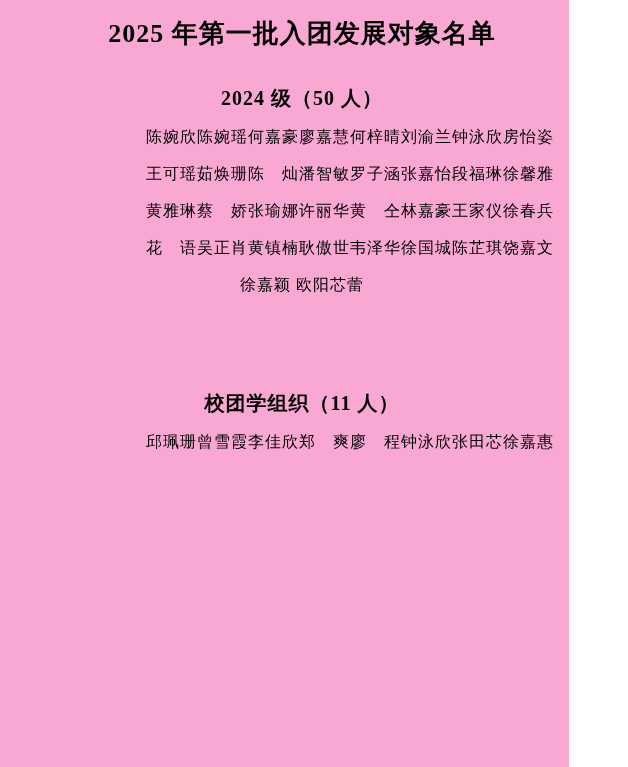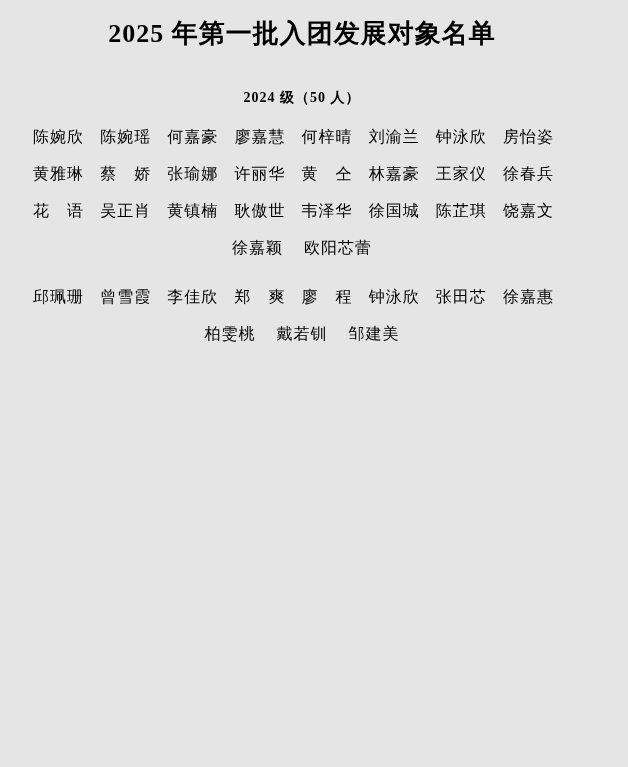--- a/index.html
+++ b/index.html
@@ -2,68 +2,68 @@
 <html><head>
 <meta charset="utf-8">
 <style>
   html, body {
     margin: 0;
     padding: 0;
     background: #ffffff;
   }
   .doc {
     position: relative;
-    width: 628px;
+    width: 569px;
     height: 767px;
-    background: #e5e5e5;
+    background: #f9a8d4;
     color: #000000;
     font-family: "Liberation Serif", "DejaVu Serif", serif;
     overflow: hidden;
   }
   .column {
     margin-left: 33px;
     width: 538px;
   }
   .title {
     margin: 0;
     padding-top: 19px;
     font-size: 26px;
     line-height: 30px;
     font-weight: bold;
     text-align: center;
     letter-spacing: 1px;
     white-space: nowrap;
   }
   .section-header {
-    font-size: 14px;
+    font-size: 20px;
     line-height: 18px;
     font-weight: bold;
     text-align: center;
     letter-spacing: 1px;
     white-space: nowrap;
   }
   .section-0 .section-header { margin-top: 40px; }
   .section-1 .section-header { margin-top: 46px; }
   .section-2 .section-header { margin-top: 90px; }
   .rows { margin-top: 12px; }
   .name-row {
     height: 37px;
     display: flex;
     align-items: center;
     font-size: 16px;
     letter-spacing: 1px;
     white-space: nowrap;
   }
   .name-row.justify {
-    justify-content: space-between;
+    justify-content: flex-end;
     padding-right: 17px;
   }
   .name-row.center {
     justify-content: center;
-    gap: 21px;
+    gap: 5px;
   }
   .name { display: inline-block; }
 </style>
 </head>
 <body>
 
 <div class="doc">
   <div class="column">
     <h1 class="title">2025 年第一批入团发展对象名单</h1>
     <div id="sections">
@@ -72,20 +72,30 @@
           <div class="rows">
             <div class="name-row justify">
               <span class="name">陈婉欣</span>
               <span class="name">陈婉瑶</span>
               <span class="name">何嘉豪</span>
               <span class="name">廖嘉慧</span>
               <span class="name">何梓晴</span>
               <span class="name">刘渝兰</span>
               <span class="name">钟泳欣</span>
               <span class="name">房怡姿</span>
+            </div>
+            <div class="name-row justify">
+              <span class="name">王可瑶</span>
+              <span class="name">茹焕珊</span>
+              <span class="name">陈　灿</span>
+              <span class="name">潘智敏</span>
+              <span class="name">罗子涵</span>
+              <span class="name">张嘉怡</span>
+              <span class="name">段福琳</span>
+              <span class="name">徐馨雅</span>
             </div>
             <div class="name-row justify">
               <span class="name">黄雅琳</span>
               <span class="name">蔡　娇</span>
               <span class="name">张瑜娜</span>
               <span class="name">许丽华</span>
               <span class="name">黄　仝</span>
               <span class="name">林嘉豪</span>
               <span class="name">王家仪</span>
               <span class="name">徐春兵</span>
@@ -100,33 +110,29 @@
               <span class="name">陈芷琪</span>
               <span class="name">饶嘉文</span>
             </div>
             <div class="name-row center">
               <span class="name">徐嘉颖</span>
               <span class="name">欧阳芯蕾</span>
             </div>
           </div>
         </section>
         <section class="section section-2">
+          <div class="section-header">校团学组织（11 人）</div>
           <div class="rows">
             <div class="name-row justify">
               <span class="name">邱珮珊</span>
               <span class="name">曾雪霞</span>
               <span class="name">李佳欣</span>
               <span class="name">郑　爽</span>
               <span class="name">廖　程</span>
               <span class="name">钟泳欣</span>
               <span class="name">张田芯</span>
               <span class="name">徐嘉惠</span>
             </div>
-            <div class="name-row center">
-              <span class="name">柏雯桃</span>
-              <span class="name">戴若钏</span>
-              <span class="name">邹建美</span>
-            </div>
           </div>
         </section>
       </div>
   </div>
 </div>
 
 </body></html>

